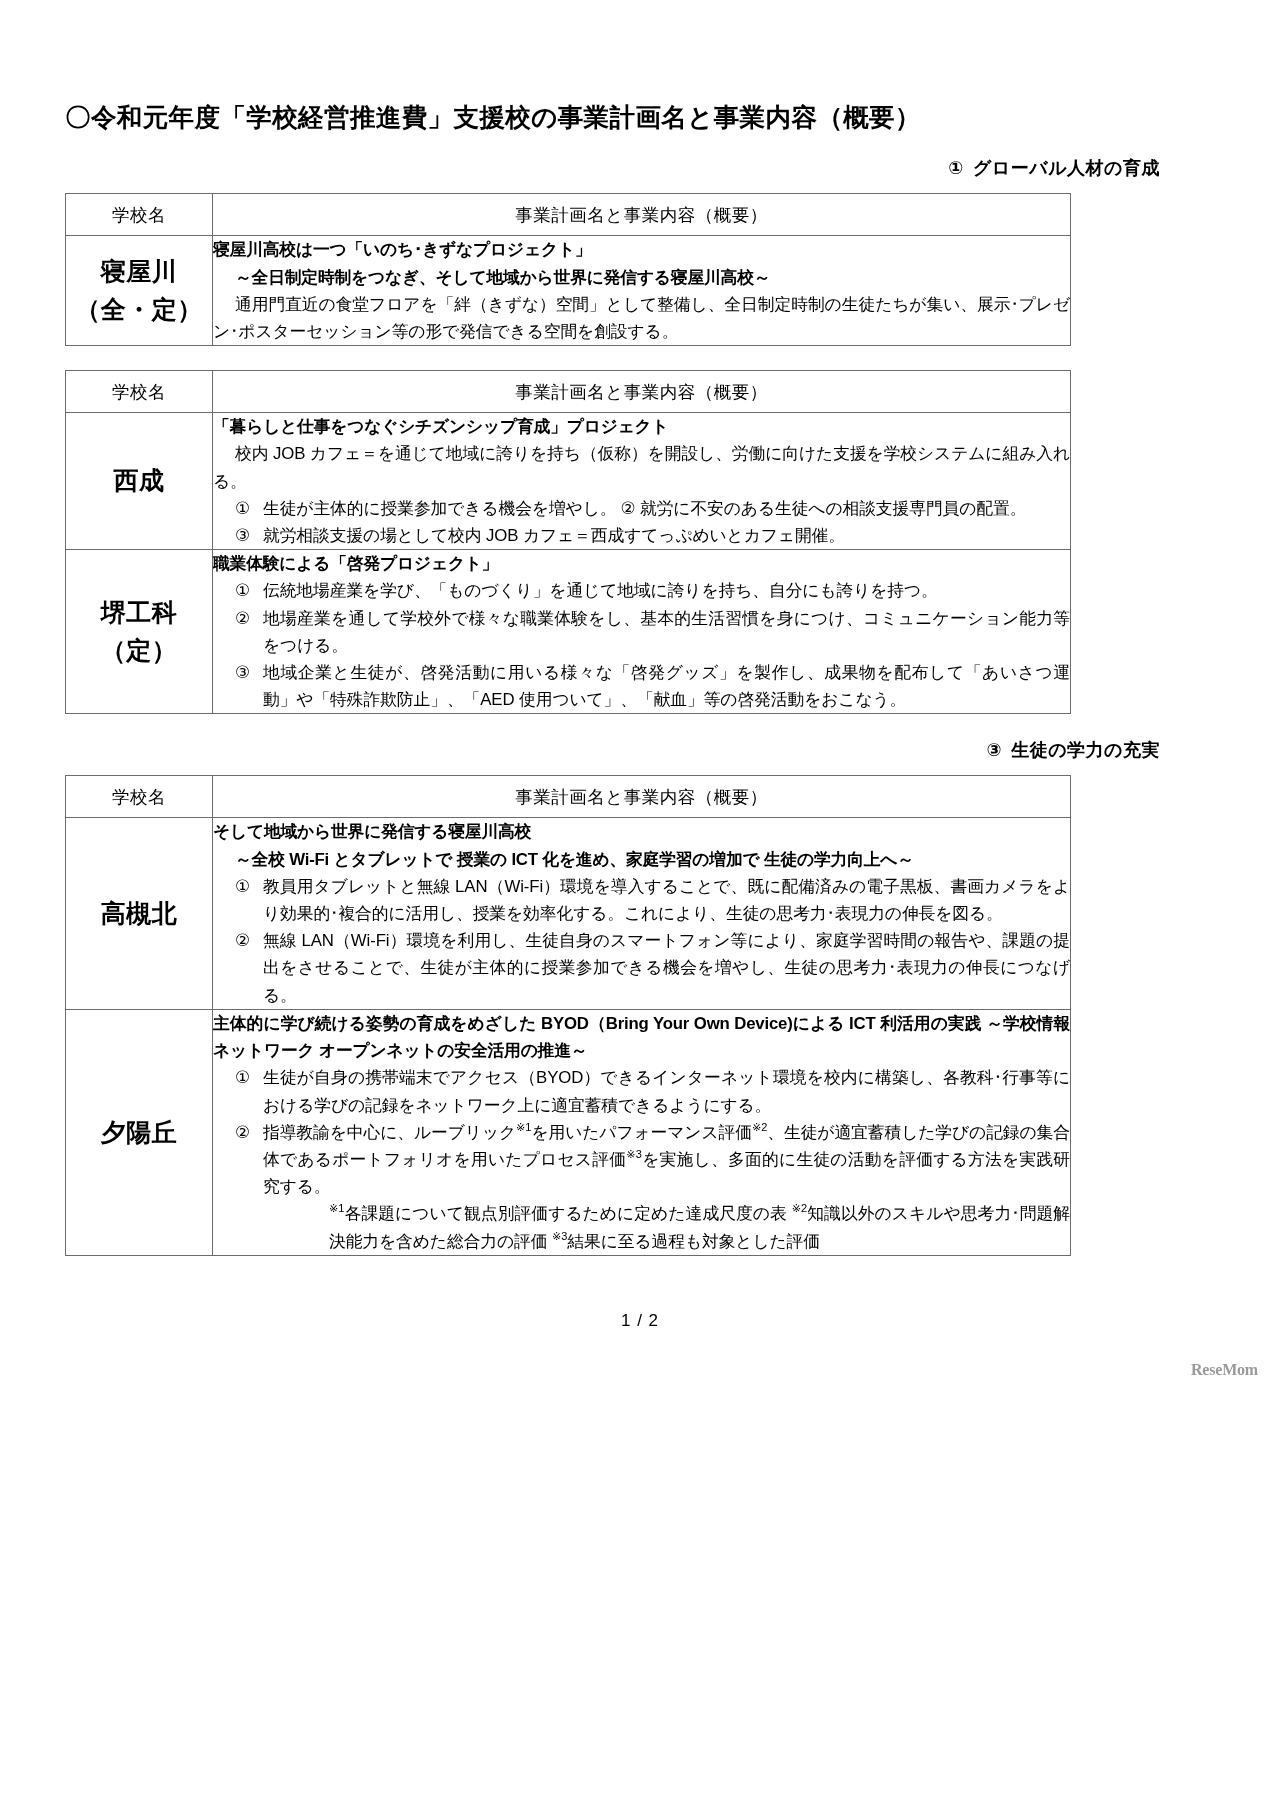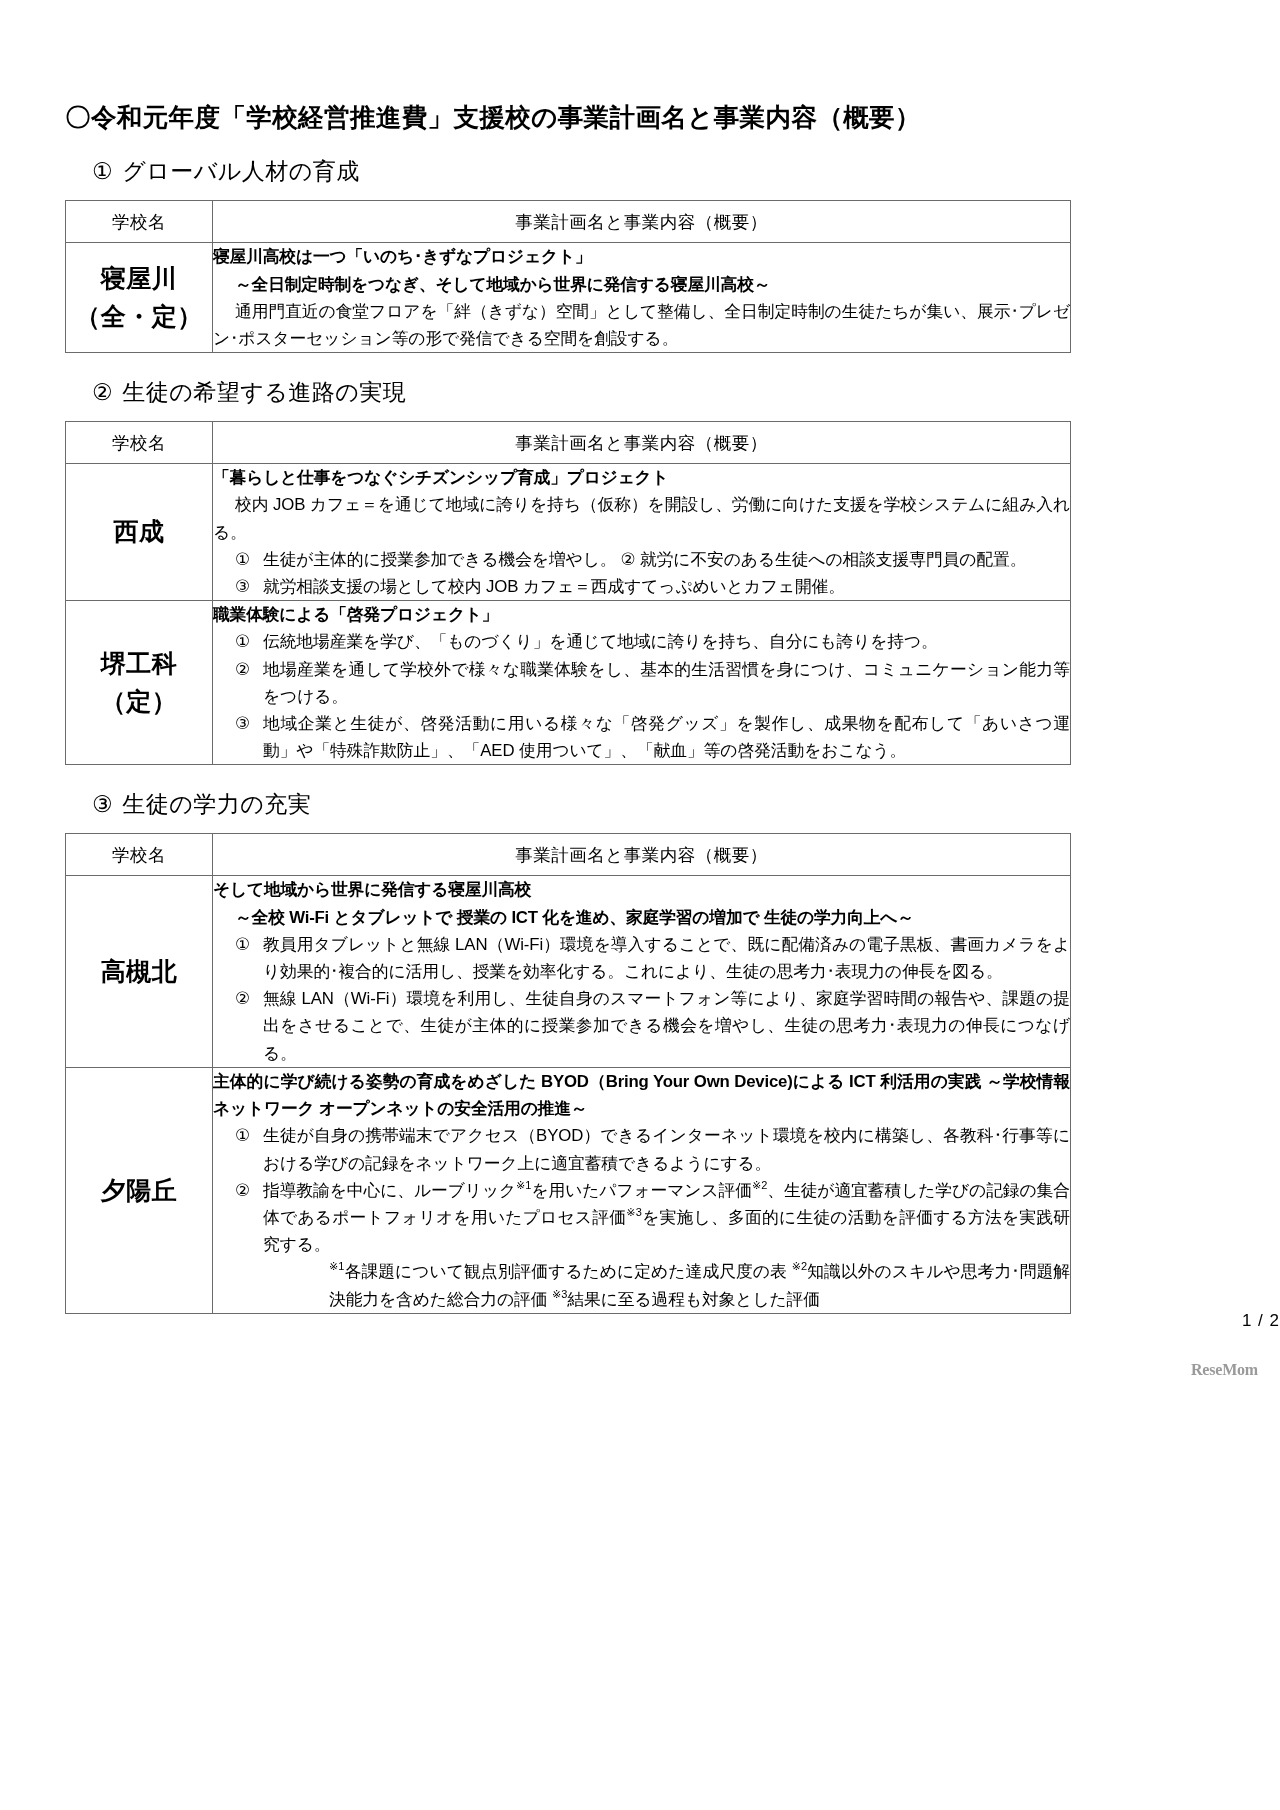--- a/index.html
+++ b/index.html
@@ -27,24 +27,25 @@
   .doc-title {
     font-size: 25.5px;
     font-weight: bold;
     letter-spacing: 0.4px;
     line-height: 1.35;
     margin: 0 0 22px -55px;
     white-space: nowrap;
   }
   
   .section-heading {
-    font-size: 23px;
-    font-weight: normal;
+    font-size: 18px;
+    font-weight: bold;
     margin: 0 0 13px -28px;
     letter-spacing: 0.5px;
+    text-align: right;
   }
   .section-heading .sec-num { margin-right: 9px; }
 
   
   table.plan-table {
     border-collapse: collapse;
     width: 1005px;
     margin: 0 0 24px -55px;
     table-layout: fixed;
   }
@@ -111,21 +112,21 @@
   .notes {
     padding-left: 116px;
     text-indent: 0;
   }
   
   .page-number {
     position: absolute;
     left: 0;
     right: 0;
     bottom: 62px;
-    text-align: right;
+    text-align: center;
     font-size: 17px;
     letter-spacing: 1px;
   }
   .watermark {
     position: absolute;
     right: 22px;
     bottom: 14px;
     font-size: 16px;
     font-weight: bold;
     color: #9a9a9a;
@@ -163,23 +164,20 @@
         </td>
         <td class="body-cell">
           <div class="b-head">寝屋川高校は一つ「いのち･きずなプロジェクト」</div>
           <div class="b-head indent1">～全日制定時制をつなぎ、そして地域から世界に発信する寝屋川高校～</div>
           <div class="b-para">通用門直近の食堂フロアを「絆（きずな）空間」として整備し、全日制定時制の生徒たちが集い、展示･プレゼン･ポスターセッション等の形で発信できる空間を創設する。</div>
         </td>
       </tr>
     </tbody>
   </table>
 
-  <div class="section-heading">
-    <span class="sec-num">②</span><span>生徒の希望する進路の実現</span>
-  </div>
 
   <table class="plan-table">
     <colgroup>
         <col class="c-school">
         <col class="c-body">
       </colgroup>
     <thead>
       <tr>
         <th class="th-school">学校名</th>
         <th class="th-body">事業計画名と事業内容（概要）</th>

